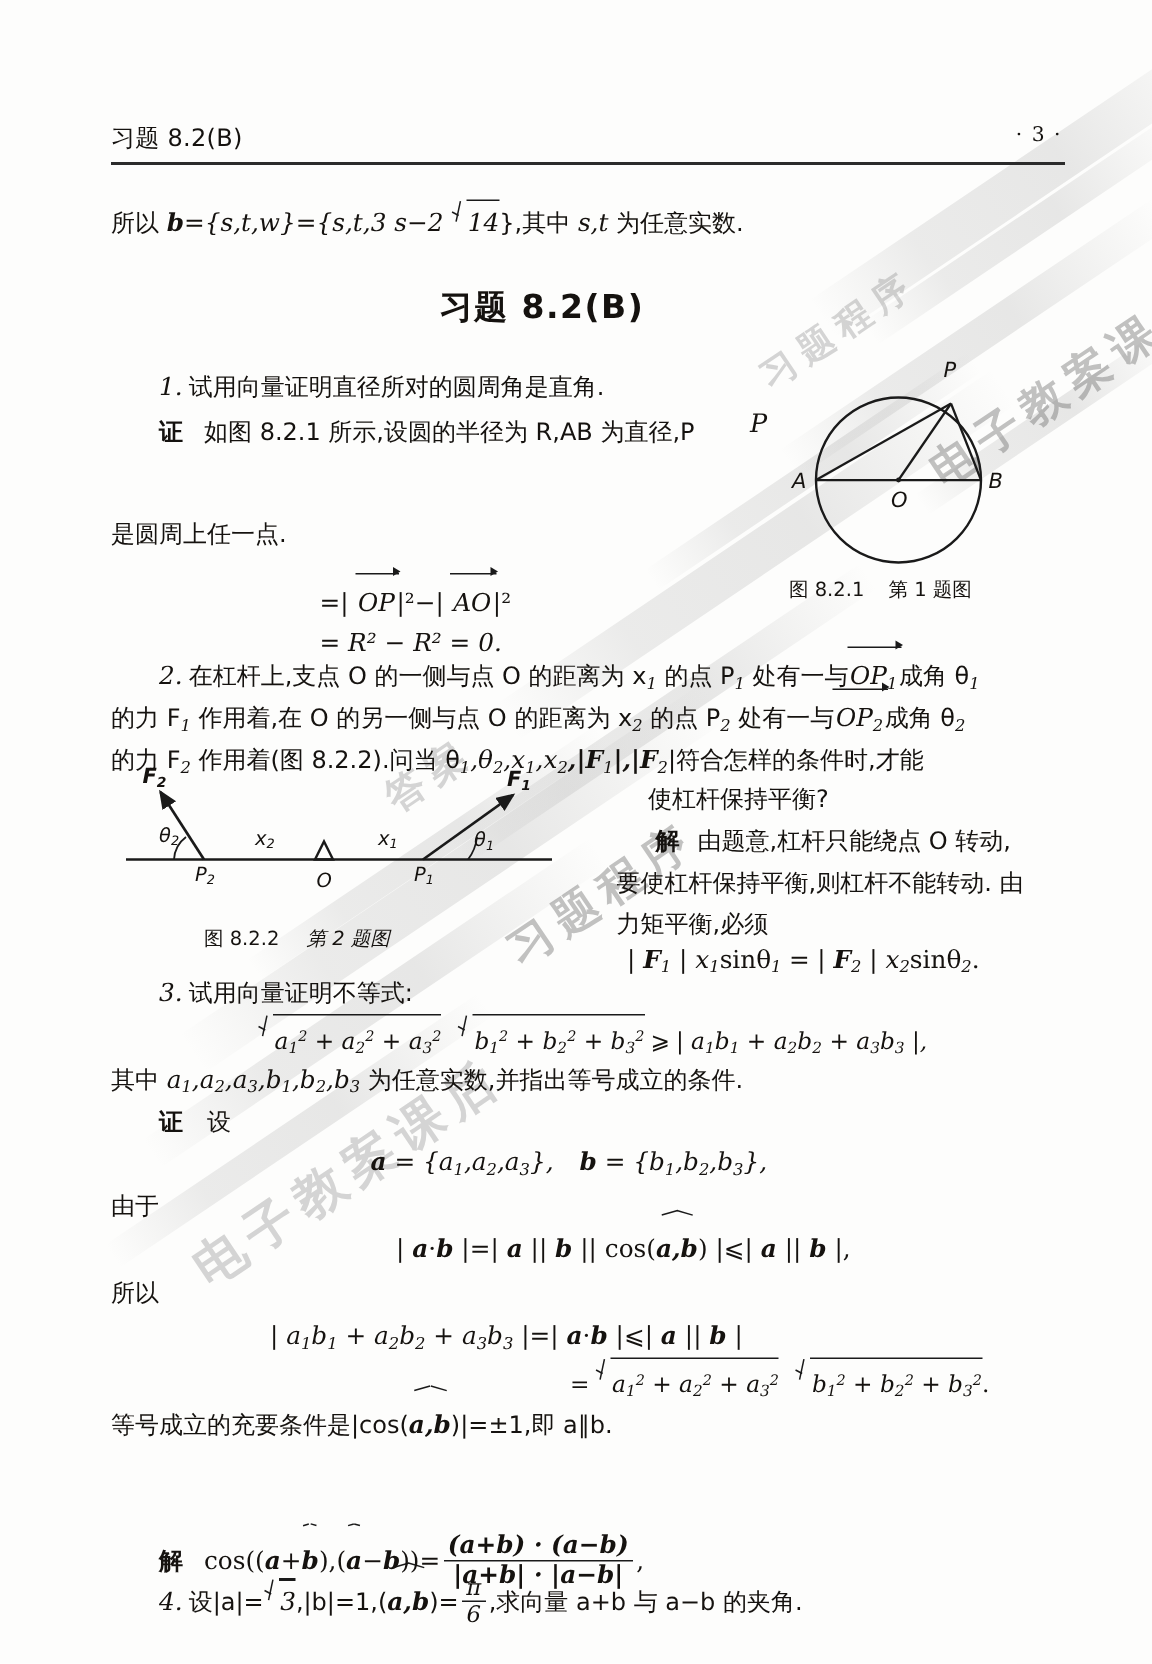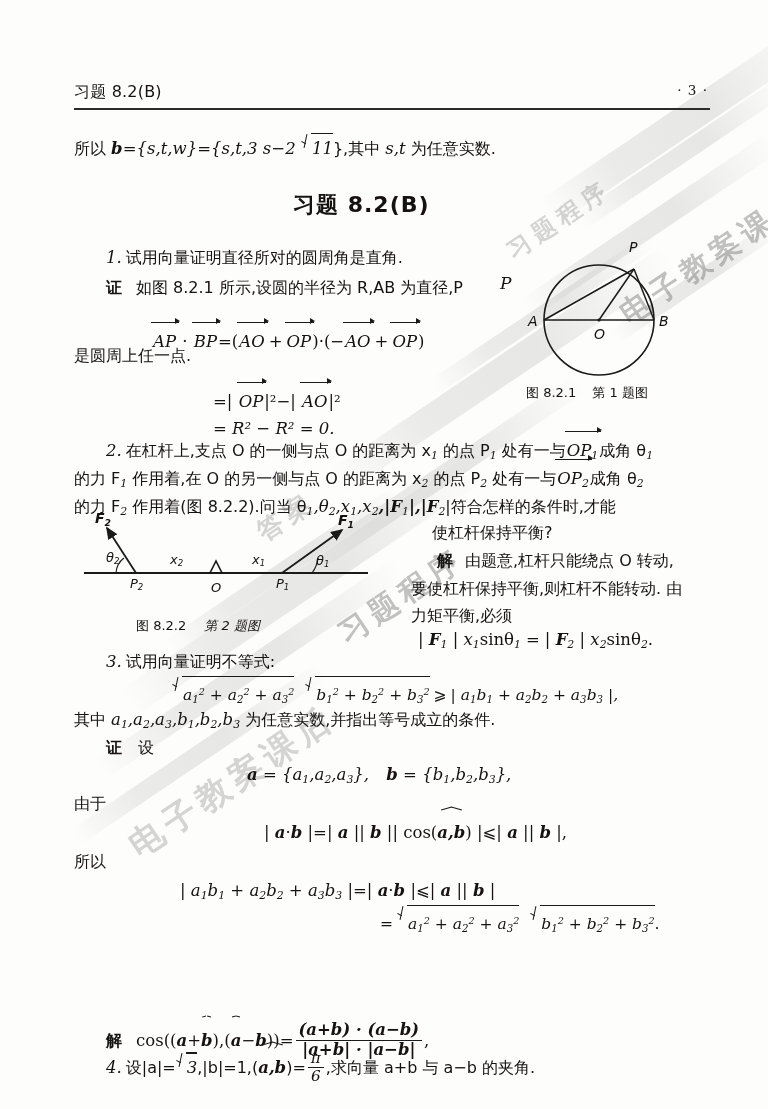--- a/index.html
+++ b/index.html
@@ -276,39 +276,34 @@
 
   <div id="content">
 
     <div class="header">
       <span class="header-left hanzi">习题 8.2(B)</span>
       <span class="header-right">· 3 ·</span>
     </div>
     <div class="header-rule"></div>
 
     <div class="tx" style="left:74px; top:133px;">
-      <span class="hanzi">所以 </span><span class="bi">b</span><span class="mi">={</span><span class="mi">s,t,w</span><span class="mi">}={</span><span class="mi">s,t,3 s−2 </span><span class="rad"><span class="bar"></span><span class="tick"></span><span class="mi">11</span></span><span class="hanzi">},其中 </span><span class="mi">s,t</span><span class="hanzi"> 为任意实数.</span>
+      <span class="hanzi">所以 </span><span class="bi">b</span><span class="mi">={</span><span class="mi">s,t,w</span><span class="mi">}={</span><span class="mi">s,t,3 s−2 </span><span class="rad"><span class="bar"></span><span class="tick"></span><span class="mi">14</span></span><span class="hanzi">},其中 </span><span class="mi">s,t</span><span class="hanzi"> 为任意实数.</span>
     </div>
 
     <div class="big-title" style="left:293px; top:190px;">习题 8.2(B)</div>
 
     <div class="tx" style="left:106px; top:243px;">
       <span class="mi">1.</span><span class="hanzi" style="margin-left:4px;">试用向量证明直径所对的圆周角是直角.</span>
     </div>
 
     <div class="tx" style="left:106px; top:273px;">
       <span class="hanzi bs">证</span><span class="hanzi" style="margin-left:14px;">如图 8.2.1 所示,设圆的半径为 R,AB 为直径,P</span>
     </div>
     <div class="tx hanzi" style="left:74px; top:301px;margin-top:40px;">是圆周上任一点.</div>
 
-    <div class="tx" style="left:152px; top:327px;">
-      <span class="vec">AP</span>
-      <span>·</span>
-      <span class="vec">BP</span><span>=(</span><span class="vec">AO</span><span style="margin:0 3px;">+</span><span class="vec">OP</span><span>)·(−</span><span class="vec">AO</span><span style="margin:0 3px;">+</span><span class="vec">OP</span><span>)</span>
-    </div>
 
 
     <div class="tx" style="left:213px; top:387px;">
       <span>=|</span>
       <span class="vec">OP</span><span>|²</span><span>−|</span>
       <span class="vec">AO</span><span>|²</span>
     </div>
 
     <div class="tx mi" style="left:213px; top:414px;">= R² − R² = 0.</div>
 
@@ -429,20 +424,23 @@
 
     <div class="tx" style="left:180px; top:876px;text-align:center;">
       <span class="mi">| a<sub>1</sub>b<sub>1</sub> + a<sub>2</sub>b<sub>2</sub> + a<sub>3</sub>b<sub>3</sub> |</span><span>=|&nbsp;</span><span class="bi">a</span><span>·</span><span class="bi">b</span><span>&nbsp;|⩽|&nbsp;</span><span class="bi">a</span><span>&nbsp;||&nbsp;</span><span class="bi">b</span><span>&nbsp;|</span>
     </div>
 
     <div class="tx" style="left:380px; top:905px; font-size:15.5px;">
       <span style="margin-right:4px;">=</span><span class="rad"><span class="bar"></span><span class="tick"></span><span class="mi">a<sub>1</sub><sup>2</sup> + a<sub>2</sub><sup>2</sup> + a<sub>3</sub><sup>2</sup></span></span>
       <span class="rad" style="margin-left:6px;"><span class="bar"></span><span class="tick"></span><span class="mi">b<sub>1</sub><sup>2</sup> + b<sub>2</sub><sup>2</sup> + b<sub>3</sub><sup>2</sup></span></span><span>.</span>
     </div>
 
+    <div class="tx" style="left:74px; top:935px;">
+      <span class="hanzi">等号成立的充要条件是|cos(</span><span class="hat bi">a,b</span><span class="hanzi">)|=±1,即 a∥b.</span>
+    </div>
 
     <div class="tx" style="left:106px; top:1003px;margin-top:48px;">
       <span class="mi">4.</span><span class="hanzi" style="margin-left:4px;">设|a|=</span><span class="rad"><span class="bar"></span><span class="tick"></span><span class="mi">3</span></span><span class="hanzi">,|b|=1,(</span><span class="hat bi">a,b</span><span class="hanzi">)=</span><span class="frac small"><span class="num mi">π</span><span class="den mi">6</span></span><span class="hanzi">,求向量 a+b 与 a−b 的夹角.</span>
     </div>
 
     <div class="tx" style="left:106px; top:1022px;">
       <span class="hanzi bs">解</span><span style="margin-left:14px;">cos((<span class="bi">a</span>+<span class="hat bi">b</span>),(<span class="hat bi">a</span>−<span class="bi">b</span>))=</span><span class="frac"><span class="num bi">(a+b) · (a−b)</span><span class="den bi">|a+b| · |a−b|</span></span><span>,</span>
     </div>
 
   </div>

